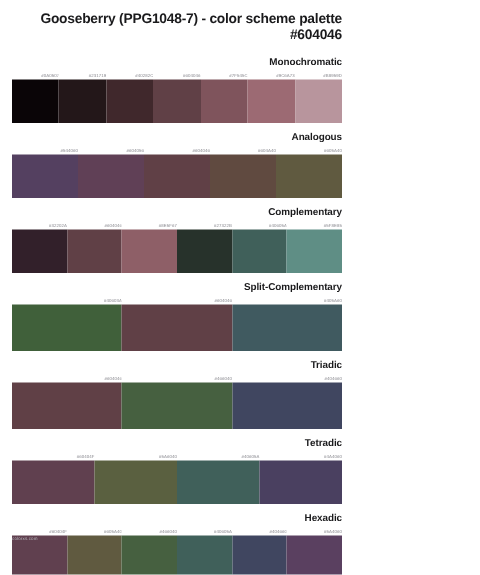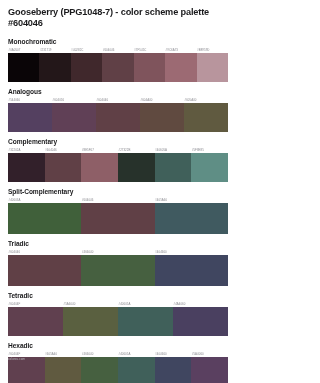--- a/index.html
+++ b/index.html
@@ -15,20 +15,21 @@
     font-family: "Liberation Sans", sans-serif;
     color: #1d1d1f;
     -webkit-font-smoothing: antialiased;
   }
   .page {
     width: 236px;
     height: 366px;
     box-sizing: border-box;
     padding: 7px 8px 0 8px;
     position: relative;
+    text-align: right;
   }
   .page-title {
     font-size: 9.2px;
     line-height: 11.4px;
     font-weight: bold;
     letter-spacing: -0.15px;
     margin: 0 0 8px 0;
     color: #1a1a1c;
     max-width: 222px;
   }

